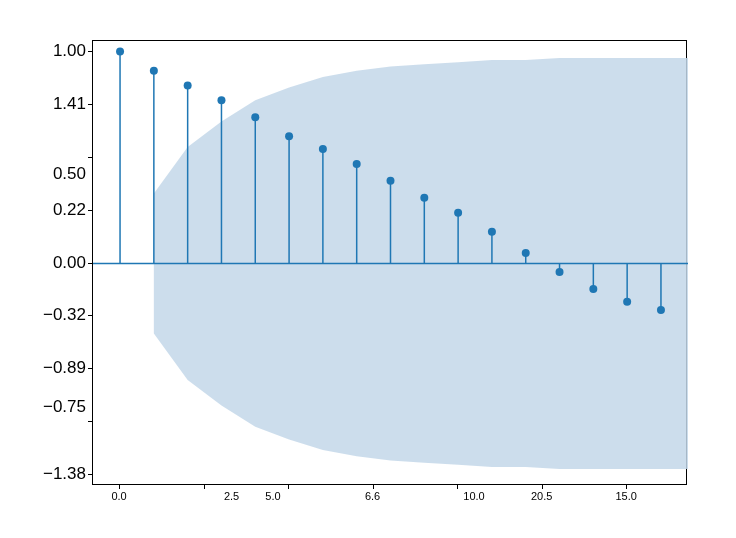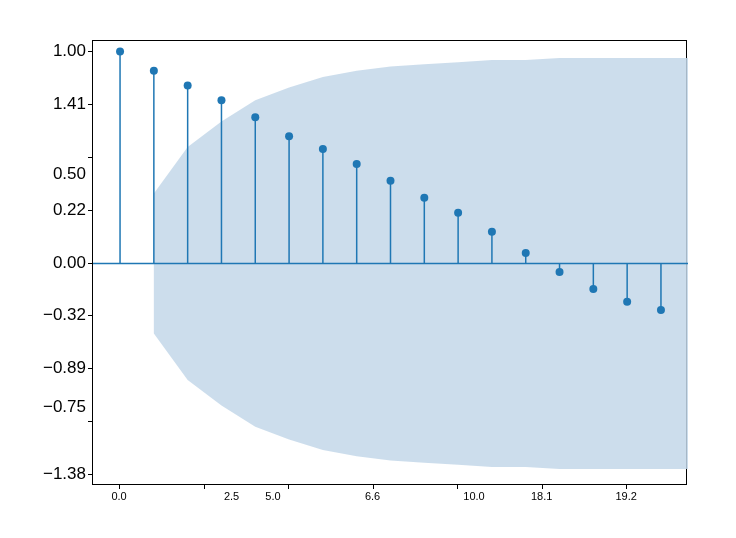--- a/index.html
+++ b/index.html
@@ -132,17 +132,17 @@
     <div class="x-tick-label" style="left: 119.045px;">0.0</div>
     <div class="tick-mark-x" style="left: 119.045px;"></div>
     <div class="x-tick-label" style="left: 203.562px; margin-left: 28px;">2.5</div>
     <div class="tick-mark-x" style="left: 203.562px;"></div>
     <div class="x-tick-label" style="left: 273px;">5.0</div>
     <div class="tick-mark-x" style="left: 288.08px;"></div>
     <div class="x-tick-label" style="left: 372.597px;">6.6</div>
     <div class="tick-mark-x" style="left: 372.597px;"></div>
     <div class="x-tick-label" style="left: 474px;">10.0</div>
     <div class="tick-mark-x" style="left: 457.114px;"></div>
-    <div class="x-tick-label" style="left: 541.631px;">18.1</div>
+    <div class="x-tick-label" style="left: 541.631px;">20.5</div>
     <div class="tick-mark-x" style="left: 541.631px;"></div>
-    <div class="x-tick-label" style="left: 626.148px;">19.2</div>
+    <div class="x-tick-label" style="left: 626.148px;">15.0</div>
     <div class="tick-mark-x" style="left: 626.148px;"></div>
   </div>
 
 </body></html>

